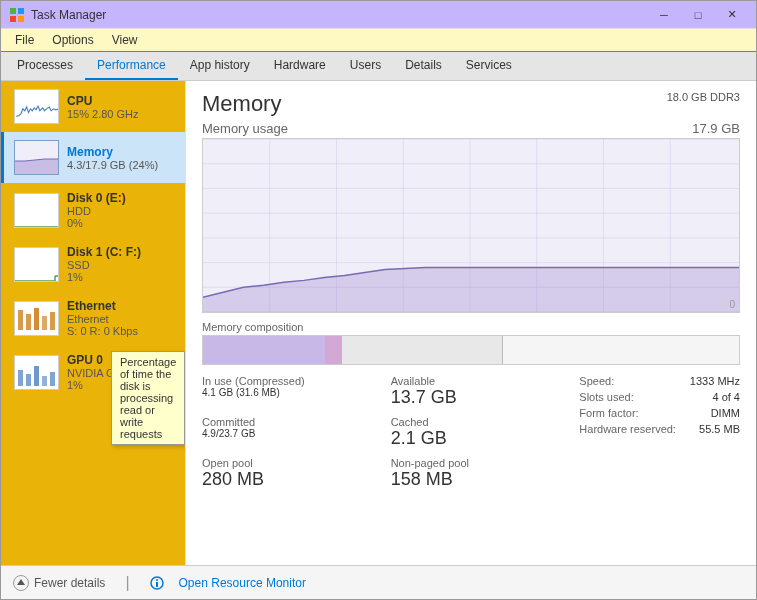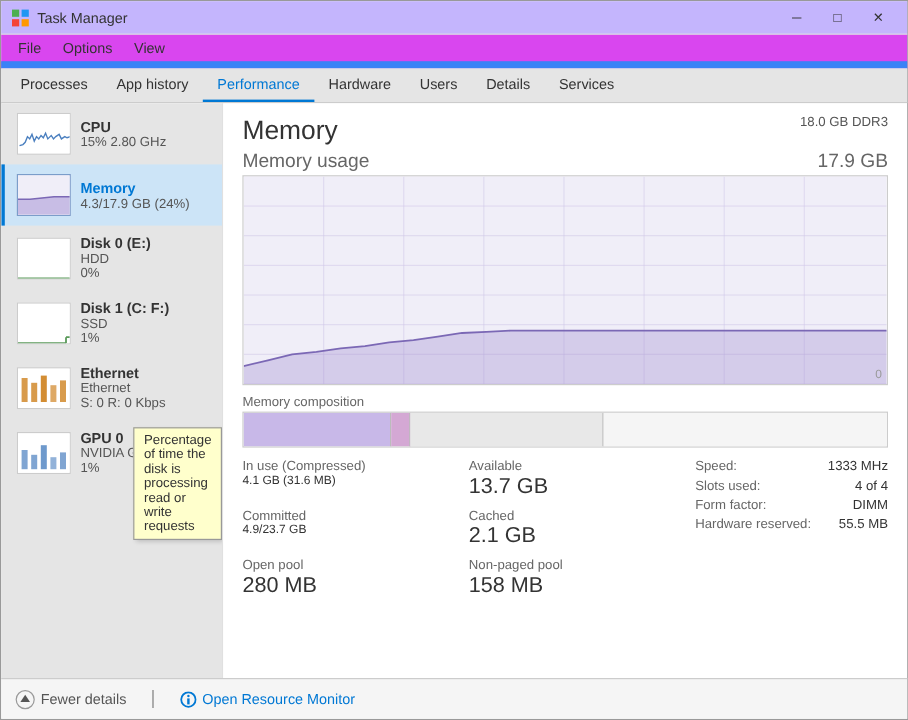--- a/index.html
+++ b/index.html
@@ -54,22 +54,22 @@
       font-size: 11px;
       color: #333;
       display: flex;
       align-items: center;
       justify-content: center;
     }
     .menu-bar {
       display: flex;
       gap: 2px;
       padding: 2px 6px;
-      border-bottom: 6px solid #3b82f6;
-      background: #d946ef;
+      border-bottom: 1px solid #3b82f6;
+      background: #fef9c3;
     }
     .menu-item {
       padding: 2px 8px;
       font-size: 12px;
       color: #333;
       cursor: pointer;
     }
     .tab-bar {
       display: flex;
       background: #e5e5e5;
@@ -88,21 +88,21 @@
       border-bottom: 2px solid #0078d4;
     }
     .main-content {
       display: flex;
       flex: 1;
       overflow: hidden;
     }
     
     .sidebar {
       width: 185px;
-      background: #e5e5e5;
+      background: #eab308;
       border-right: 1px solid #e0e0e0;
       overflow-y: auto;
       flex-shrink: 0;
     }
     .sidebar-item {
       display: flex;
       align-items: center;
       padding: 8px 10px;
       cursor: pointer;
       border-left: 3px solid transparent;
@@ -197,21 +197,21 @@
       font-size: 11px;
       color: #555;
       text-align: right;
     }
     .graph-section {
       margin-bottom: 8px;
     }
     .graph-label-row {
       display: flex;
       justify-content: space-between;
-      font-size: 16px;
+      font-size: 13px;
       color: #666;
       margin-bottom: 2px;
     }
     .graph-container {
       width: 100%;
       height: 175px;
       border: 1px solid #ccc;
       background: #fff;
       position: relative;
       overflow: hidden;
@@ -309,21 +309,21 @@
       align-items: center;
       justify-content: center;
       font-size: 9px;
     }
     .resource-monitor-btn {
       color: #0078d4;
       cursor: pointer;
       font-size: 12px;
       display: flex;
       align-items: center;
-      gap: 5px;
+      gap: 15px;
     }
     .divider-dot {
       color: #999;
       font-size: 16px;
     }
   </style>
 </head>
 <body>
 
 <div class="window">
@@ -346,22 +346,22 @@
   </div>
 
   <div class="menu-bar">
     <span class="menu-item">File</span>
     <span class="menu-item">Options</span>
     <span class="menu-item">View</span>
   </div>
 
   <div class="tab-bar">
     <div class="tab">Processes</div>
+    <div class="tab active">Performance</div>
     <div class="tab">App history</div>
-    <div class="tab active">Performance</div>
     <div class="tab">Hardware</div>
     <div class="tab">Users</div>
     <div class="tab">Details</div>
     <div class="tab">Services</div>
   </div>
 
   <div class="main-content">
 
     <div class="sidebar" style="position:relative;">
 

